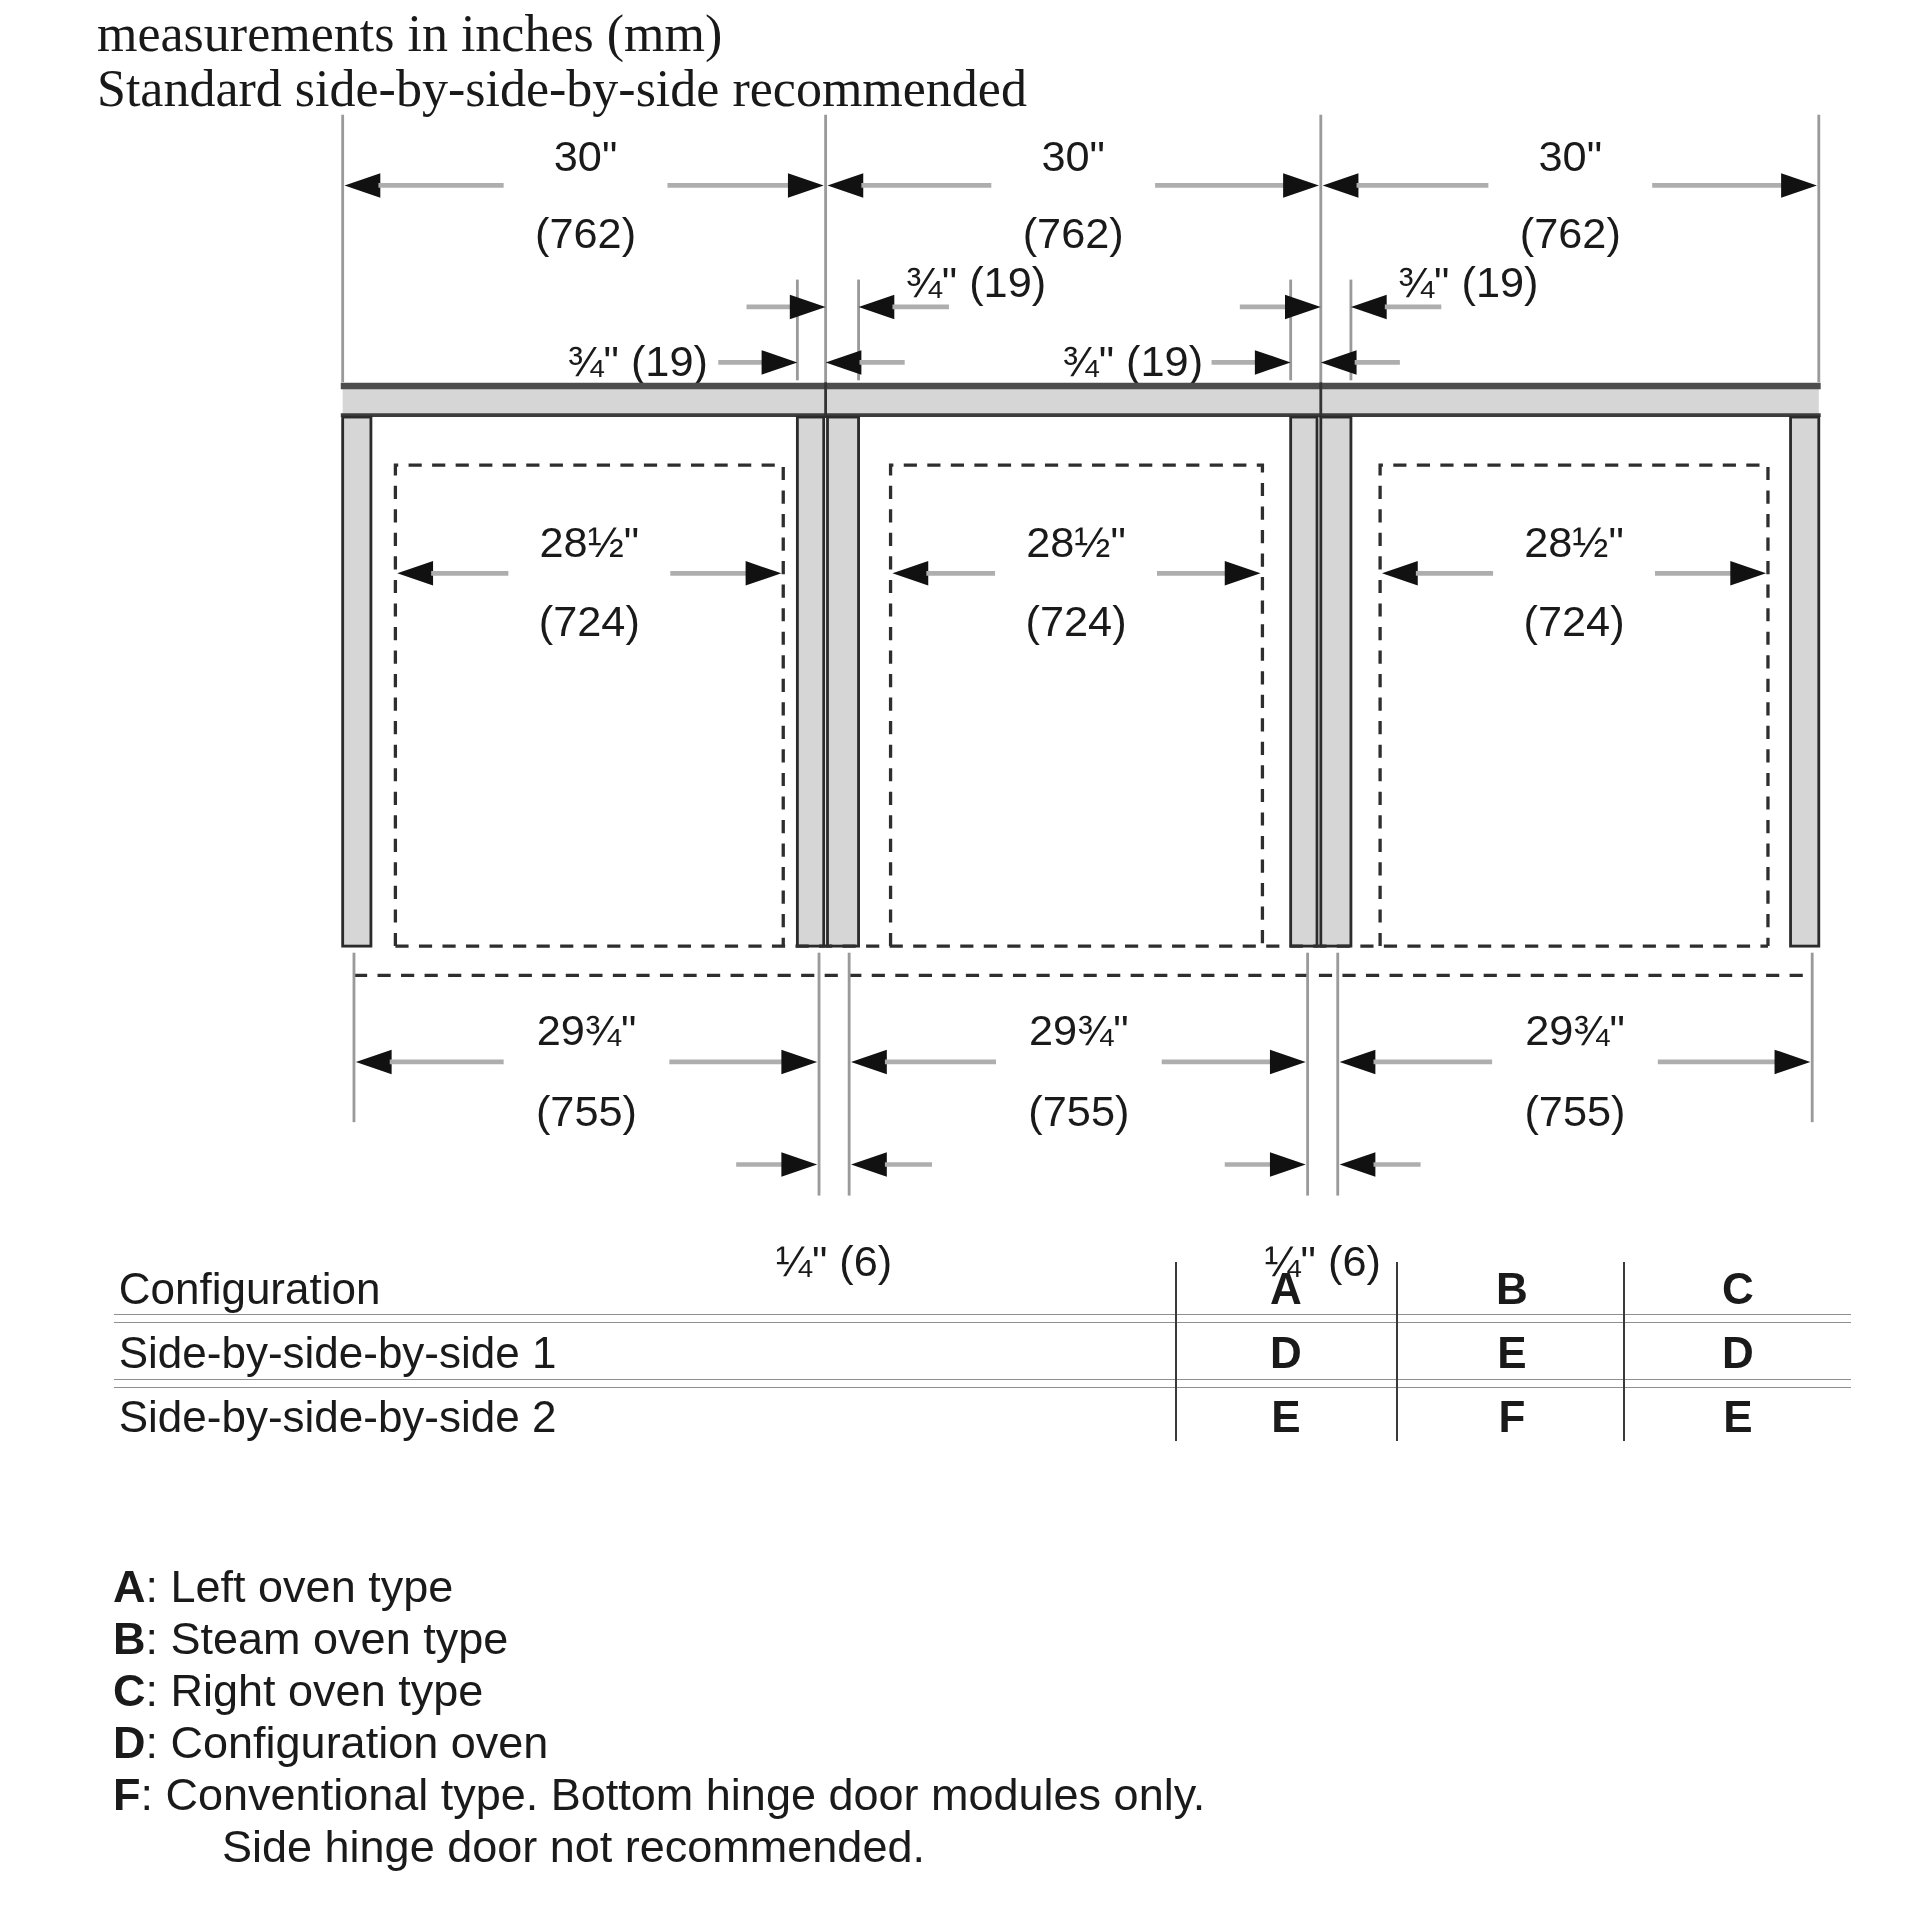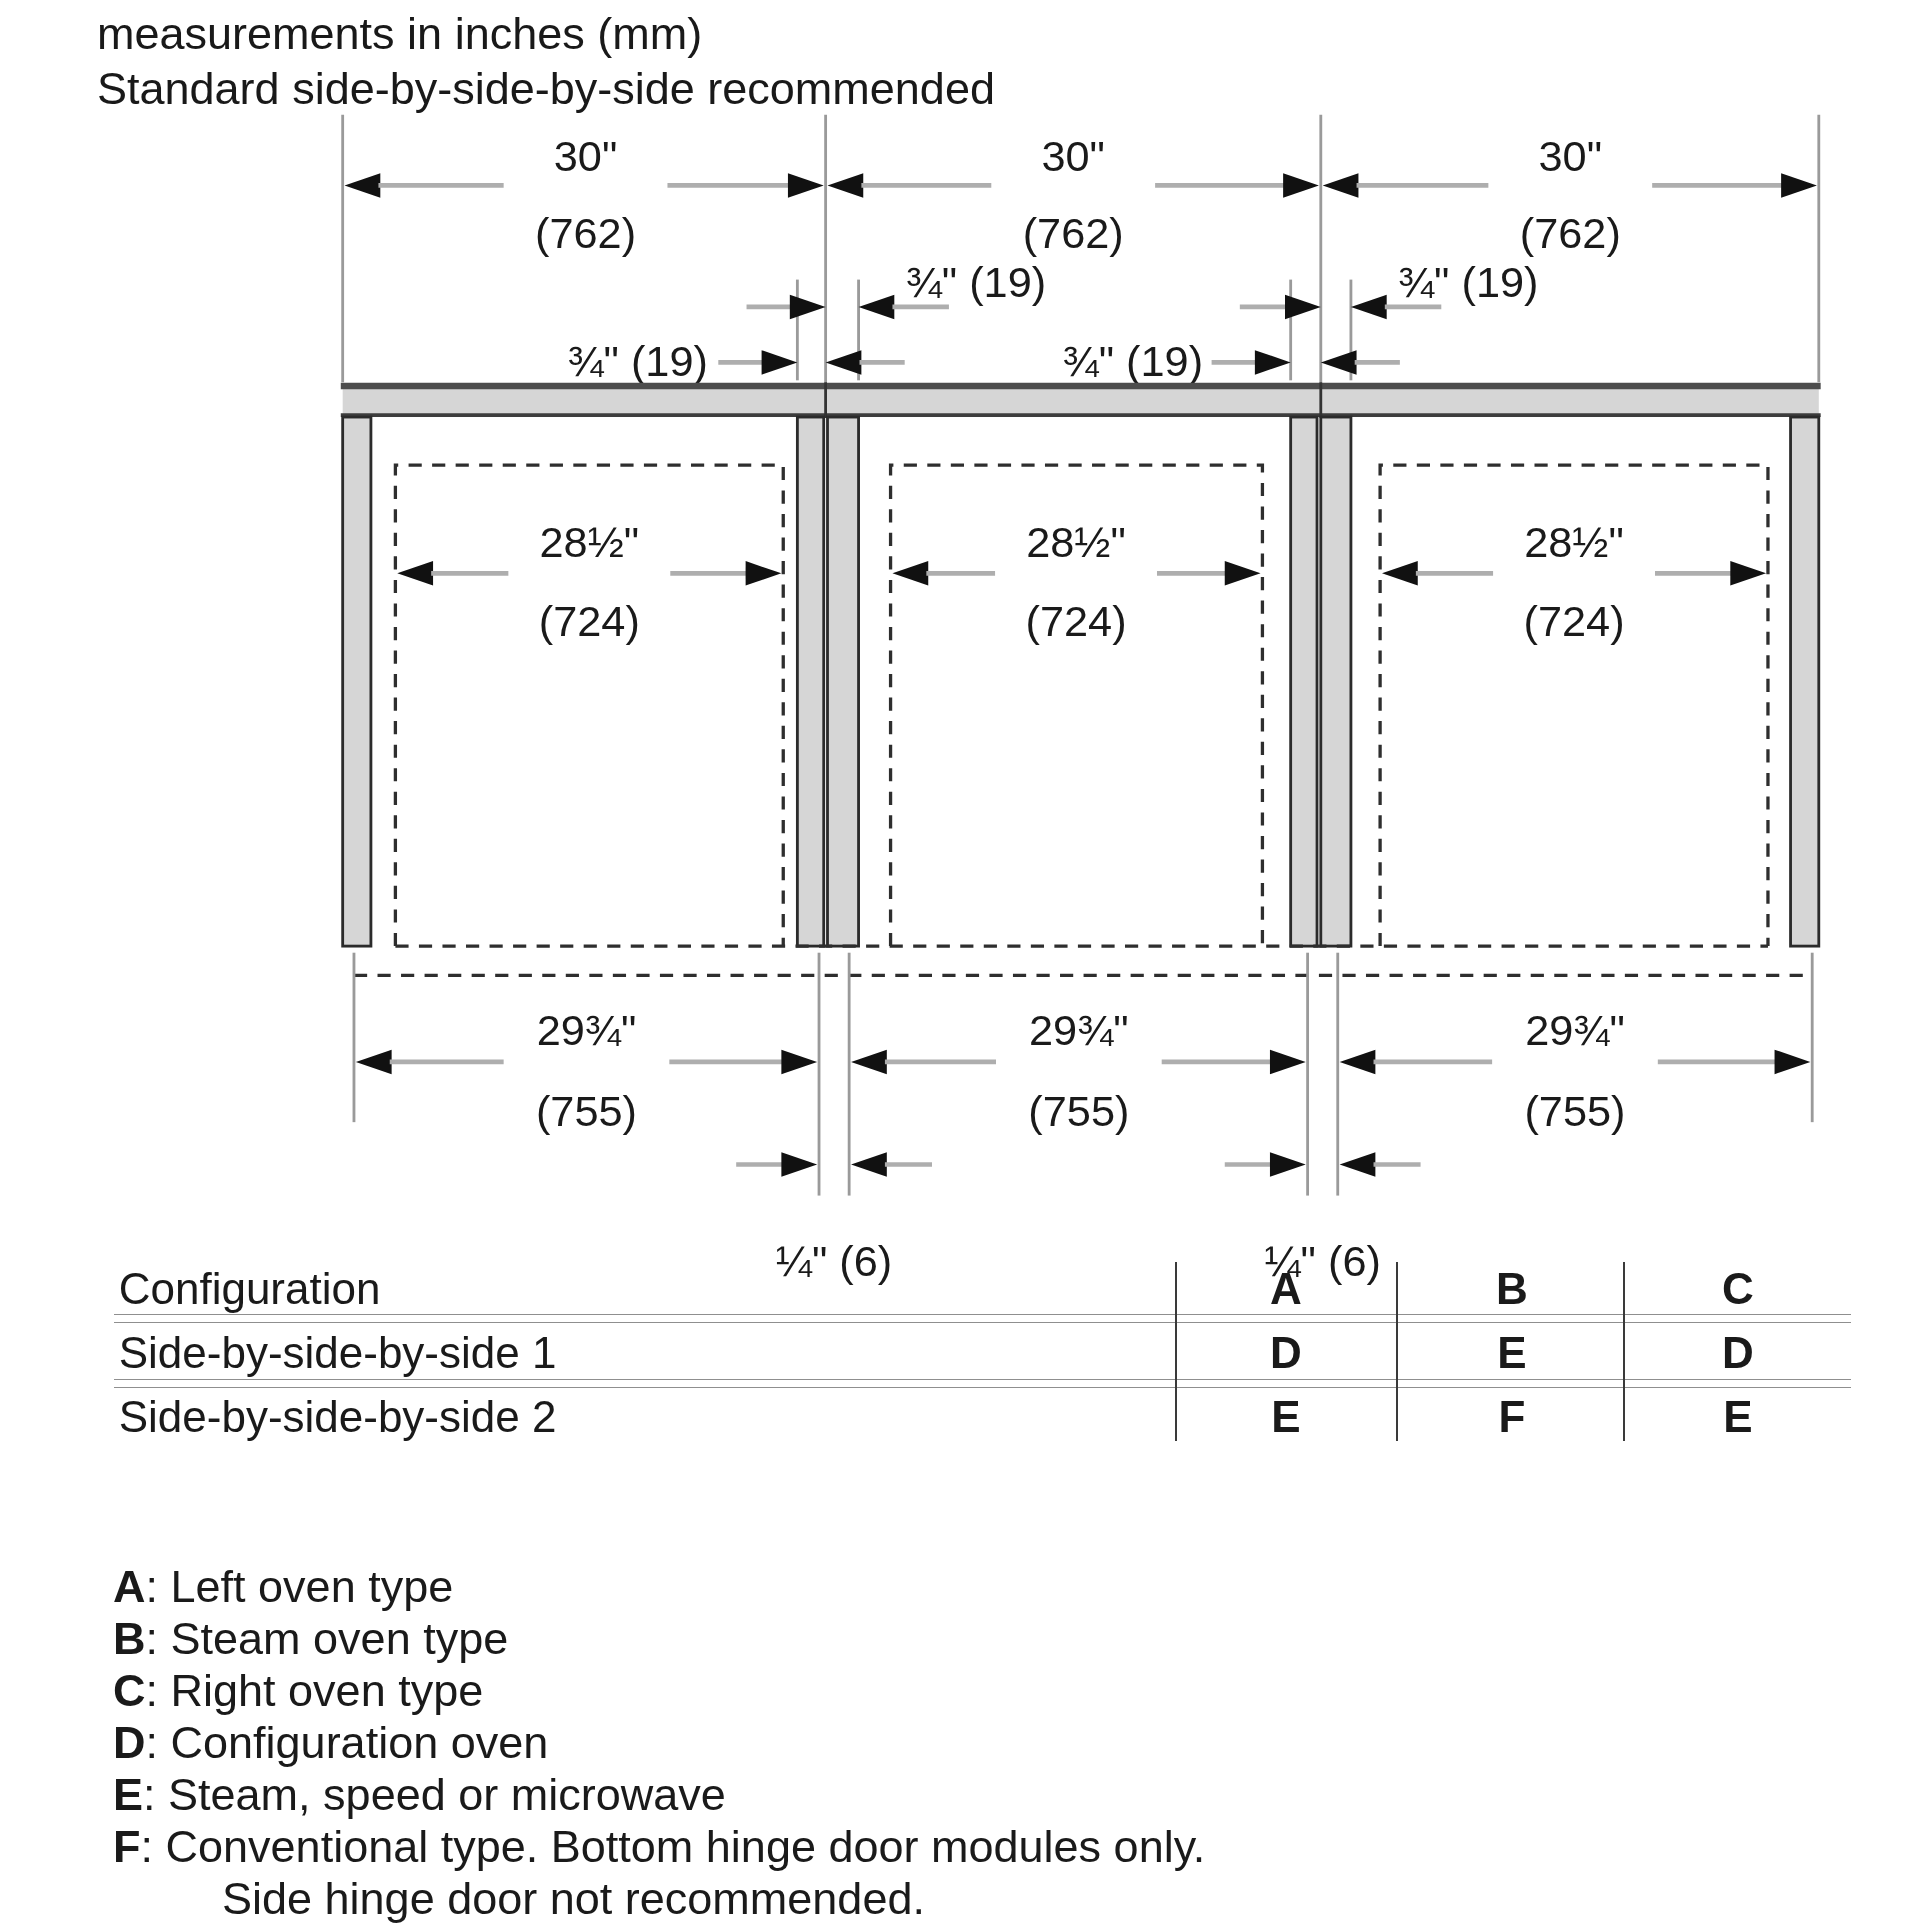--- a/index.html
+++ b/index.html
@@ -1,19 +1,19 @@
 <!DOCTYPE html>
 <html style="font-size:15px"><head>
 <meta charset="utf-8">
 <style>
   html,body{margin:0;padding:0;background:#ffffff;}
   body{width:1928px;height:1928px;position:relative;font-family:"Liberation Sans",sans-serif;color:#1a1a1a;overflow:hidden;}
   .abs{position:absolute;}
   
-  #title{left:97px;top:5.6px;font-size:45px;line-height:55px;color:#191919;}
+  #title{left:97px;top:5.6px;font-size:52px;line-height:55px;color:#191919;font-family:Liberation Serif, serif;}
   
   #diagram{left:0;top:0;width:1928px;height:1928px;}
   svg text{font-family:"Liberation Sans",sans-serif;font-size:46px;fill:#1a1a1a;}
   .lead{stroke:#aeaeae;stroke-width:5;fill:none;}
   .ext{stroke:#9a9a9a;stroke-width:3;fill:none;}
   .head{fill:#111111;stroke:none;}
   .panel{fill:#d6d6d6;stroke:#2b2b2b;stroke-width:3;}
   .dash{stroke:#2e2e2e;stroke-width:3.5;fill:none;stroke-dasharray:14 11;}
   
   #config-table{left:114px;top:1258px;width:1737px;height:188px;font-size:44px;}
@@ -215,17 +215,16 @@
   <div class="t-letter" style="left:1172px;top:134px;">E</div>
   <div class="t-letter" style="left:1398px;top:134px;">F</div>
   <div class="t-letter" style="left:1624px;top:134px;">E</div>
 </div>
 
 <div class="abs" id="legend">
   <div class="legend-line"><span class="legend-key">A</span><span>:</span> <span>Left oven type</span></div>
   <div class="legend-line"><span class="legend-key">B</span><span>:</span> <span>Steam oven type</span></div>
   <div class="legend-line"><span class="legend-key">C</span><span>:</span> <span>Right oven type</span></div>
   <div class="legend-line"><span class="legend-key">D</span><span>:</span> <span>Configuration oven</span></div>
-  <div class="legend-line"><span class="legend-key">E</span><span>:</span> <span>Steam, speed or microwave</span></div>
   <div class="legend-line"><span class="legend-key">F</span><span>:</span> <span>Conventional type. Bottom hinge door modules only.</span></div>
   <div class="legend-line legend-cont">Side hinge door not recommended.</div>
 </div>
 
 
 </body></html>

